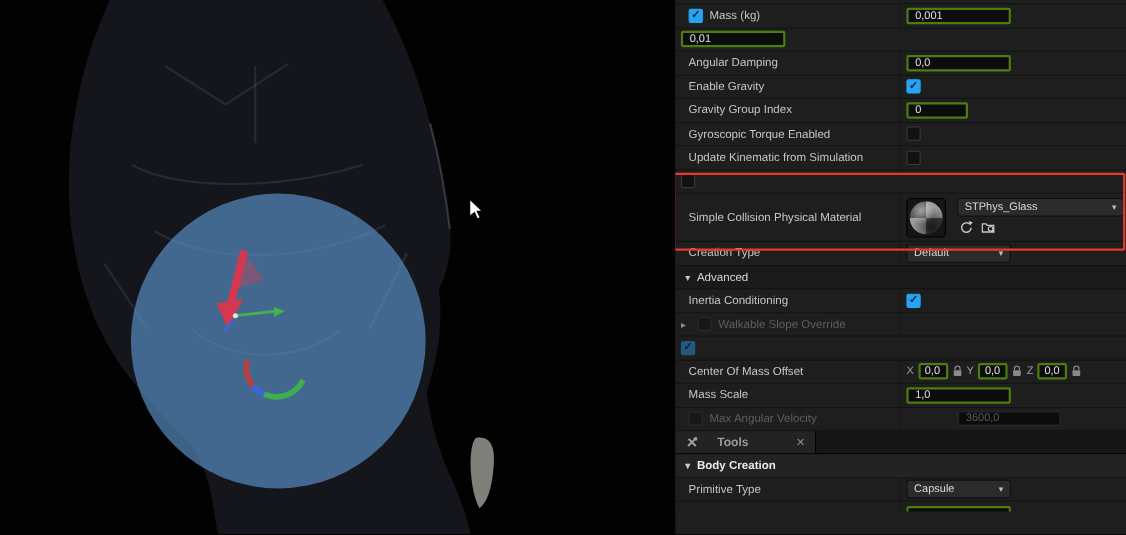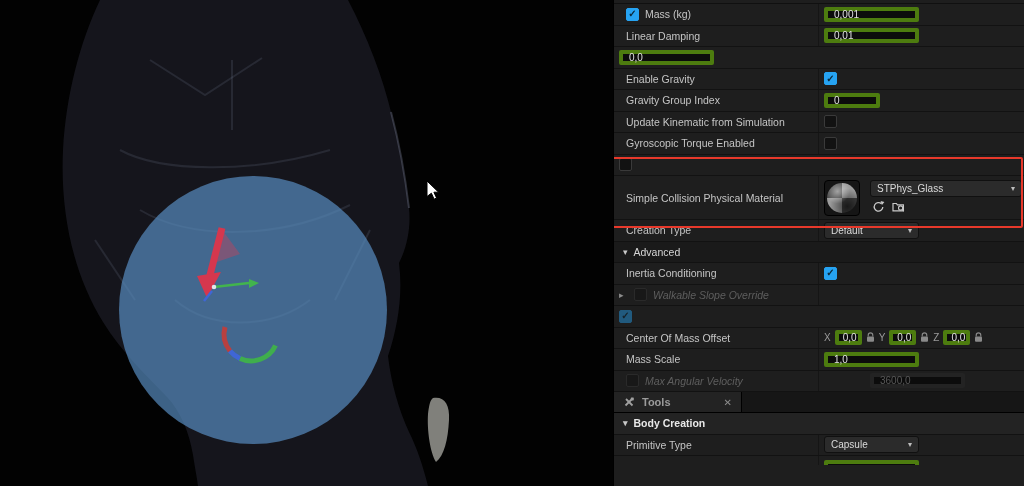--- a/index.html
+++ b/index.html
@@ -9,28 +9,28 @@
   
   .viewport { position:absolute; left:0; top:0; width:613px; height:486px; background:#020202; overflow:hidden; }
   .viewport svg { display:block; }
 
   
   .panel { position:absolute; left:613px; top:0; width:411px; height:486px; background:#1e1e1e; border-left:1px solid #000; overflow:hidden; }
   .spacer-row { height:4px; background:#1e1e1e; border-bottom:1px solid #101010; }
   .row { display:flex; align-items:stretch; height:21.5px; border-bottom:1px solid #121212; background:#1e1e1e; }
   .row .lbl { width:205px; display:flex; align-items:center; gap:6px; padding-left:12px; border-right:1px solid #151515; font-size:10.5px; color:#c5c5c5; }
   .row .val { flex:1; display:flex; align-items:center; gap:4px; padding-left:5px; }
-  .dimtext { color:#5e5e5e !important;font-style:italic; }
+  .dimtext { color:#5e5e5e !important; }
   .exp { color:#8d8d8d; font-size:9px; width:9px; flex:0 0 9px; margin-left:-7px; }
 
   .cb { width:13px; height:13px; flex:0 0 13px; border-radius:2px; background:#121212; border:1px solid #3a3a3a; color:transparent; display:flex; align-items:center; justify-content:center; font-size:10px; line-height:1; }
   .cb.checked { background:#26a3f2; border-color:#26a3f2; color:#0a2738; font-weight:bold; }
   .cb.dim { opacity:.45; }
 
-  .field { height:15px; width:95px; background:#0c0c0c; border:4px solid #4d7c0f; border-radius:2px; color:#e0e0e0; font-size:10px; display:flex; align-items:center; padding:0 6px; }
+  .field { height:15px; width:95px; background:#0c0c0c; border:2px solid #4d7c0f; border-radius:2px; color:#e0e0e0; font-size:10px; display:flex; align-items:center; padding:0 6px; }
   .field.w56 { width:56px; }
   .field.w26 { width:27px; padding:0 4px; }
   .field.dim { color:#585858; border-color:#232323;margin-left:46px; }
 
   .dd { height:17px; width:95px; background:#2b2b2b; border:1px solid #101010; border-radius:3px; color:#dadada; font-size:10px; display:flex; align-items:center; justify-content:space-between; padding:0 6px; }
   .dd .chev { font-size:8px; color:#bdbdbd; margin-left:6px; }
   .dd.w152 { width:152px; }
 
   .hdr { display:flex; align-items:center; gap:6px; height:21.5px; border-bottom:1px solid #121212; background:#1a1a1a; padding-left:9px; font-size:10.5px; color:#d6d6d6; }
   .hdr .tri { color:#c9c9c9; font-size:9px; }
@@ -44,21 +44,21 @@
       radial-gradient(circle at 35% 28%, rgba(255,255,255,.5), rgba(255,255,255,0) 42%),
       radial-gradient(circle at 68% 78%, rgba(0,0,0,.65), rgba(0,0,0,0) 58%),
       conic-gradient(#9c9c9c 0 25%, #474747 0 50%, #9c9c9c 0 75%, #474747 0); }
   .asset-ctrls { display:flex; flex-direction:column; gap:3px; margin-left:6px; }
   .asset-icons { display:flex; gap:7px; padding-left:2px; }
   .axis { font-size:10px; color:#9b9b9b; }
 
   .annotation { position:absolute; left:-2px; top:157px; width:411px; height:71px; border:2px solid #e8392b; border-radius:2px; pointer-events:none; z-index:5; }
 
   .toolsbar { height:21px; background:#161616; border-bottom:1px solid #000; display:flex; }
-  .toolstab { width:128px; background:#232323; display:flex; align-items:center; gap:7px; padding:0 9px; border-right:1px solid #000; }
+  .toolstab { width:128px; background:#232323; display:flex; align-items:center; gap:17px; padding:0 9px; border-right:1px solid #000; }
   .toolstab .title { font-size:11px; color:#9b9b9b; font-weight:bold; }
   .toolstab .close { margin-left:auto; color:#8d8d8d; font-size:10px; }
 
   .partial-row { height:9px; background:#1e1e1e; display:flex; overflow:hidden; }
   .partial-row .plbl { width:205px; border-right:1px solid #151515; }
   .partial-row .field { margin-top:4px; margin-left:5px; }
 </style>
 </head>
 <body>
 
@@ -116,29 +116,29 @@
             <span>✓</span>
           </div>
         <span>Mass (kg)</span>
       </div>
       <div class="val">
         <div class="field">0,001</div>
       </div>
     </div>
 
     <div class="row">
-      <div class="lbl">
-          <span>Linear Damping</span>
-        </div>
       <div class="val">
         <div class="field">0,01</div>
       </div>
     </div>
 
     <div class="row">
+      <div class="lbl">
+          <span>Angular Damping</span>
+        </div>
       <div class="val">
         <div class="field">0,0</div>
       </div>
     </div>
 
     <div class="row">
       <div class="lbl">
           <span>Enable Gravity</span>
         </div>
       <div class="val">
@@ -152,30 +152,30 @@
       <div class="lbl">
           <span>Gravity Group Index</span>
         </div>
       <div class="val">
         <div class="field w56">0</div>
       </div>
     </div>
 
     <div class="row">
       <div class="lbl">
+          <span>Gyroscopic Torque Enabled</span>
+        </div>
+      <div class="val">
+        <div class="cb"></div>
+      </div>
+    </div>
+
+    <div class="row">
+      <div class="lbl">
           <span>Update Kinematic from Simulation</span>
-        </div>
-      <div class="val">
-        <div class="cb"></div>
-      </div>
-    </div>
-
-    <div class="row">
-      <div class="lbl">
-          <span>Gyroscopic Torque Enabled</span>
         </div>
       <div class="val">
         <div class="cb"></div>
       </div>
     </div>
 
     <div class="row">
       <div class="val">
         <div class="cb"></div>
       </div>

